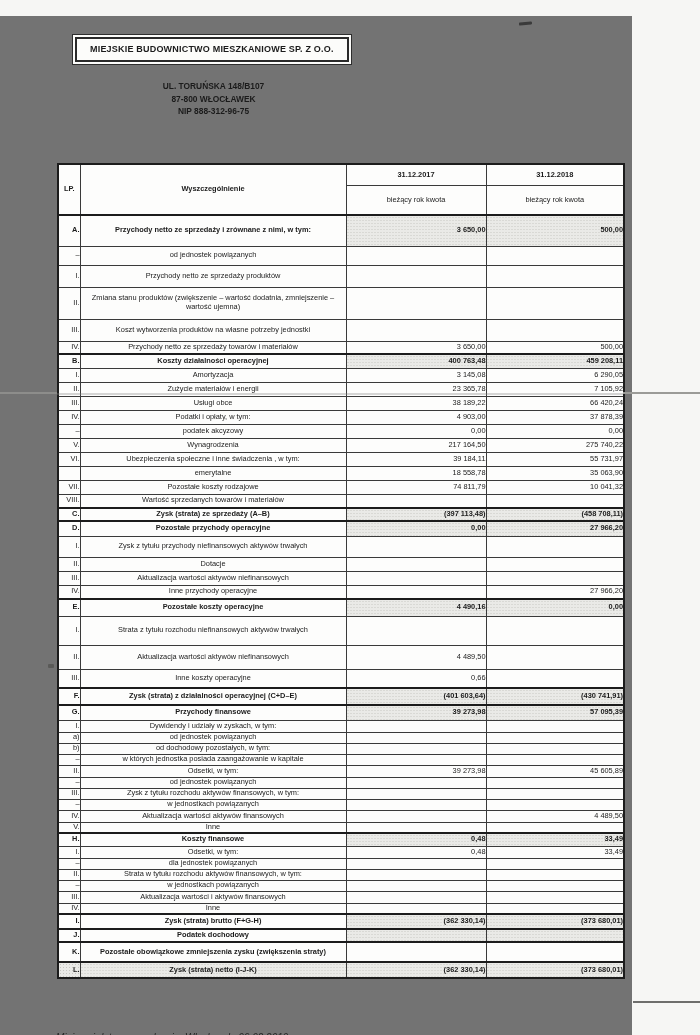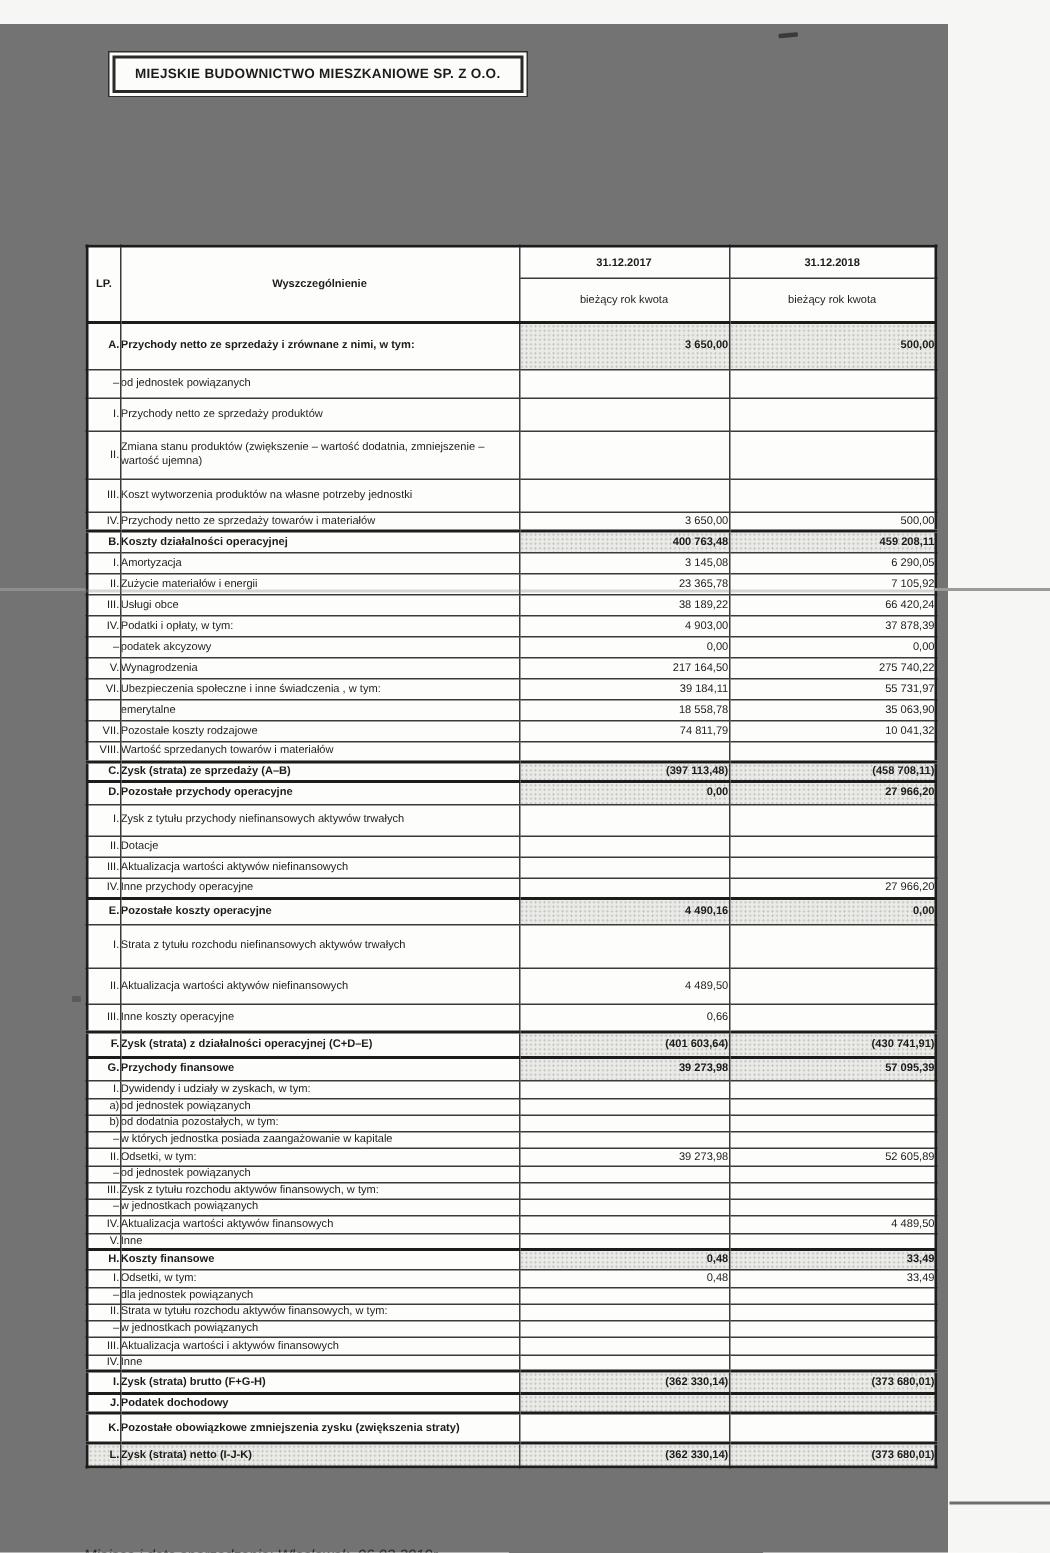--- a/index.html
+++ b/index.html
@@ -59,21 +59,21 @@
   col.c-desc{width:266px;}
   col.c-v1{width:140px;}
   col.c-v2{width:138px;}
   thead th{font-weight:bold;text-align:center;}
   th.date-head{font-size:7.8px;height:20px;}
   th.sub-head{font-weight:normal;font-size:7.6px;height:28px;}
   th.lp-head{font-size:7.6px;margin-top:36px;}
   th.desc-head{font-size:8.2px;}
   thead tr:last-child th{border-bottom:2px solid #1c1c1c;}
   td.lp{text-align:right;padding-right:1px;font-size:7.2px;}
-  td.label{text-align:left;padding:1px 2px 1px 1px;border-left:1px solid #3a3a3a;}
+  td.label{text-align:center;padding:1px 2px 1px 1px;border-left:1px solid #3a3a3a;}
   td.label, th.desc-head{border-right:2px solid #232323;}
   td.v1, th.v1h{border-right:2px solid #232323;}
   td.val{text-align:right;padding-right:3px;font-size:7.5px;white-space:nowrap;}
   tr.section td{border-top:2px solid #1c1c1c;font-weight:bold;}
   td.shade, tr.shade-full td{
     background-color:#eaeae7;
     background-image:radial-gradient(#c7c7c2 0.6px, rgba(0,0,0,0) 0.7px);
     background-size:3px 3px;
   }
   
@@ -92,20 +92,25 @@
 </style>
 </head>
 <body>
 
 <div class="page">
 
   <div class="company-box">
     <div class="inner">MIEJSKIE BUDOWNICTWO MIESZKANIOWE SP. Z O.O.</div>
   </div>
 
+  <div class="address">
+    <div>UL. TORUŃSKA 148/B107</div>
+    <div>87-800 WŁOCŁAWEK</div>
+    <div>NIP 888-312-96-75</div>
+  </div>
 
 
   <table class="pnl">
     <colgroup>
       <col class="c-lp">
         <col class="c-desc">
         <col class="c-v1">
         <col class="c-v2">
     </colgroup>
     <thead>
@@ -302,35 +307,35 @@
           <td class="val v2"></td>
         </tr>
         <tr style="height: 11px;">
           <td class="lp">a)</td>
           <td class="label">od jednostek powiązanych</td>
           <td class="val v1"></td>
           <td class="val v2"></td>
         </tr>
         <tr style="height: 11px;">
           <td class="lp">b)</td>
-          <td class="label">od dodatnia pozostałych, w tym:</td>
+          <td class="label">od dochodowy pozostałych, w tym:</td>
           <td class="val v1"></td>
           <td class="val v2"></td>
         </tr>
         <tr style="height: 11px;">
           <td class="lp">–</td>
           <td class="label">w których jednostka posiada zaangażowanie w kapitale</td>
           <td class="val v1"></td>
           <td class="val v2"></td>
         </tr>
         <tr style="height: 12px;">
           <td class="lp">II.</td>
           <td class="label">Odsetki, w tym:</td>
           <td class="val v1">39 273,98</td>
-          <td class="val v2">52 605,89</td>
+          <td class="val v2">45 605,89</td>
         </tr>
         <tr style="height: 11px;">
           <td class="lp">–</td>
           <td class="label">od jednostek powiązanych</td>
           <td class="val v1"></td>
           <td class="val v2"></td>
         </tr>
         <tr style="height: 11px;">
           <td class="lp">III.</td>
           <td class="label">Zysk z tytułu rozchodu aktywów finansowych, w tym:</td>

